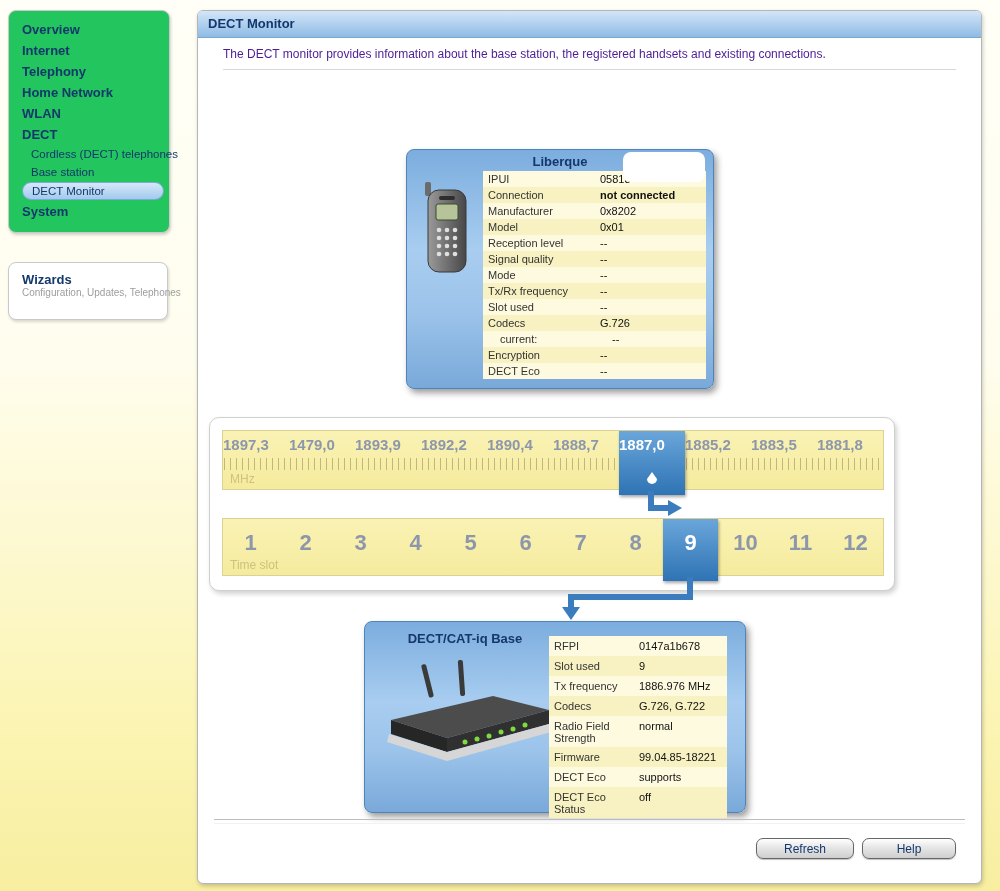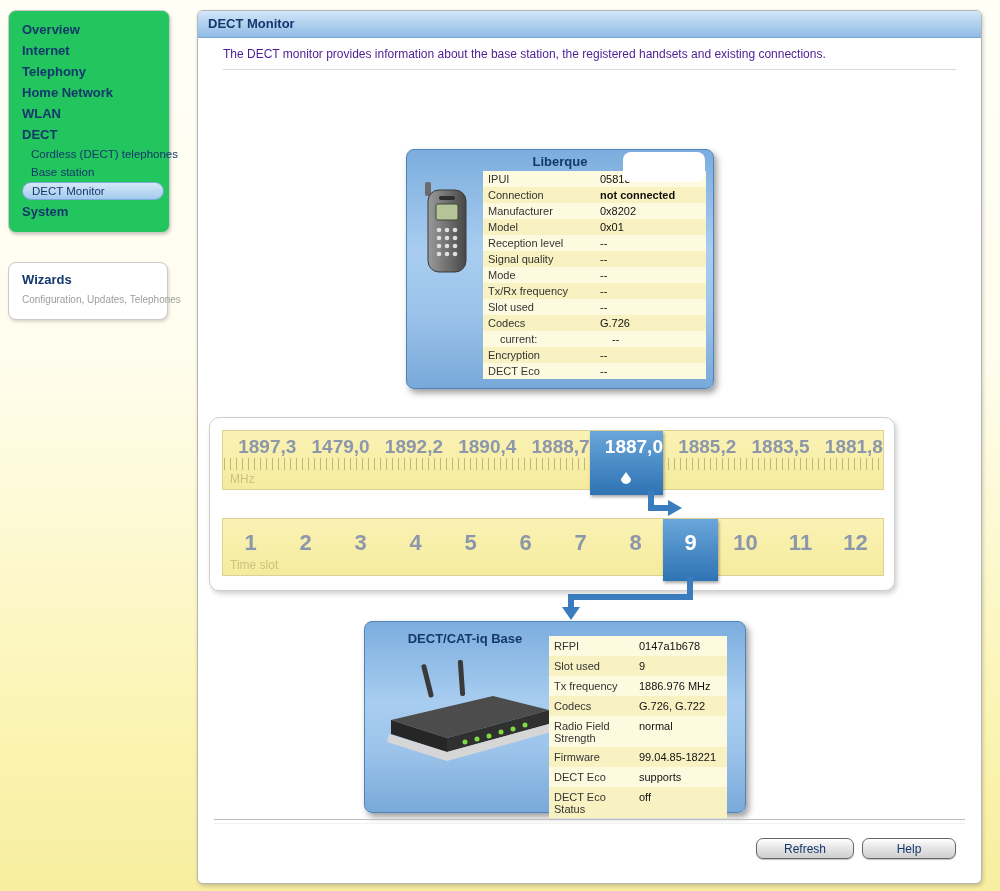--- a/index.html
+++ b/index.html
@@ -14,21 +14,21 @@
     padding:8px 0 10px 0;}
   .nav-item{padding:3px 0 3px 13px;font-size:13px;font-weight:bold;color:#14386b;cursor:pointer;}
   .nav-sub{padding:3px 0 3px 22px;font-size:11.5px;color:#14386b;cursor:pointer;white-space:nowrap;}
   .nav-sub.selected{margin:1px 5px 1px 13px;padding:2px 0 2px 9px;
     background:linear-gradient(180deg,#d6e8f8,#a2caed);
     border:1px solid #79aad8;border-radius:9px;}
   .wizards{position:absolute;left:8px;top:262px;width:160px;height:58px;background:#fff;
     border:1px solid #c9c9c9;border-radius:8px;box-shadow:1px 2px 3px rgba(0,0,0,.15);
     padding:9px 0 0 13px;box-sizing:border-box;}
   .wizards-title{font-size:13px;font-weight:bold;color:#14386b;}
-  .wizards-sub{font-size:10px;color:#9d9d9d;margin-top:7px;white-space:nowrap;}
+  .wizards-sub{font-size:10px;color:#9d9d9d;white-space:nowrap;}
   
   .panel{position:absolute;left:197px;top:10px;width:783px;height:872px;background:#fff;
     border:1px solid #b5b5b5;border-radius:6px;box-shadow:1px 2px 4px rgba(0,0,0,.2);}
   .titlebar{height:26px;line-height:26px;padding-left:10px;font-size:13px;font-weight:bold;
     color:#14386b;background:linear-gradient(180deg,#d3e6f8,#8fbbe5);
     border-bottom:1px solid #7aa7d2;border-radius:5px 5px 0 0;}
   .tabs{height:38px;box-sizing:border-box;padding:10px 0 0 18px;border-bottom:1px solid #c3c3c3;
     display:flex;align-items:flex-end;background:#fdfdfd;}
   .tab{padding:5px 16px 6px;font-size:12px;border:1px solid #c3c3c3;border-radius:5px 5px 0 0;
     margin-right:3px;cursor:pointer;}
@@ -55,21 +55,21 @@
   
   .spectrum{position:absolute;left:11px;top:406px;width:684px;height:172px;background:#fff;
     border:1px solid #cfcfcf;border-radius:10px;box-shadow:2px 3px 5px rgba(0,0,0,.18);}
   .band{position:absolute;left:12px;width:660px;display:flex;
     background:linear-gradient(180deg,#faf2b4,#f5eb9e);border:1px solid #ddd194;}
   .band.freq{top:12px;height:58px;}
   .band.slots{top:100px;height:56px;}
   .ticks{position:absolute;left:1px;right:1px;top:27px;height:12px;z-index:0;
     background:repeating-linear-gradient(90deg,#c3b67c 0 1px,transparent 1px 6px);}
   .band-label{position:absolute;left:7px;bottom:3px;font-size:12px;color:#cfc17e;z-index:2;}
-  .fcell{flex:1;text-align:right;padding-top:5px;font-size:19px;font-weight:bold;color:#8d97ab;
+  .fcell{flex:1;text-align:left;padding-top:5px;font-size:15px;font-weight:bold;color:#8d97ab;
     position:relative;z-index:1;box-sizing:border-box;}
   .fcell.selected{background:linear-gradient(180deg,#6aa6da,#2e73b4);color:#fff;height:64px;
     z-index:3;box-shadow:1px 2px 3px rgba(0,0,0,.35);}
   .marker{position:absolute;left:50%;bottom:7px;transform:translateX(-50%);}
   .scell{flex:1;text-align:center;padding-top:11px;font-size:22px;font-weight:bold;color:#8d97ab;
     position:relative;z-index:1;box-sizing:border-box;}
   .scell.selected{background:linear-gradient(180deg,#6aa6da,#2e73b4);color:#fff;height:62px;
     z-index:3;box-shadow:1px 2px 3px rgba(0,0,0,.35);}
   .arrows{position:absolute;left:0;top:0;width:783px;height:872px;pointer-events:none;z-index:4;}
   
@@ -203,20 +203,21 @@
         </div>
     </div>
     <div class="redaction red-1"></div>
   </section>
 
   <section class="spectrum">
     <div class="band freq">
       <div class="ticks"></div>
       <div class="fcell">1897,3</div>
       <div class="fcell">1479,0</div>
+      <div class="fcell">1893,9</div>
       <div class="fcell">1892,2</div>
       <div class="fcell">1890,4</div>
       <div class="fcell">1888,7</div>
       <div class="fcell selected">
         <span>1887,0</span>
         <svg class="marker" width="12" height="16" viewBox="0 0 12 16">
           <path d="M6 0 L11 7 A5 5 0 1 1 1 7 Z" fill="#ffffff"></path>
         </svg>
       </div>
       <div class="fcell">1885,2</div>

